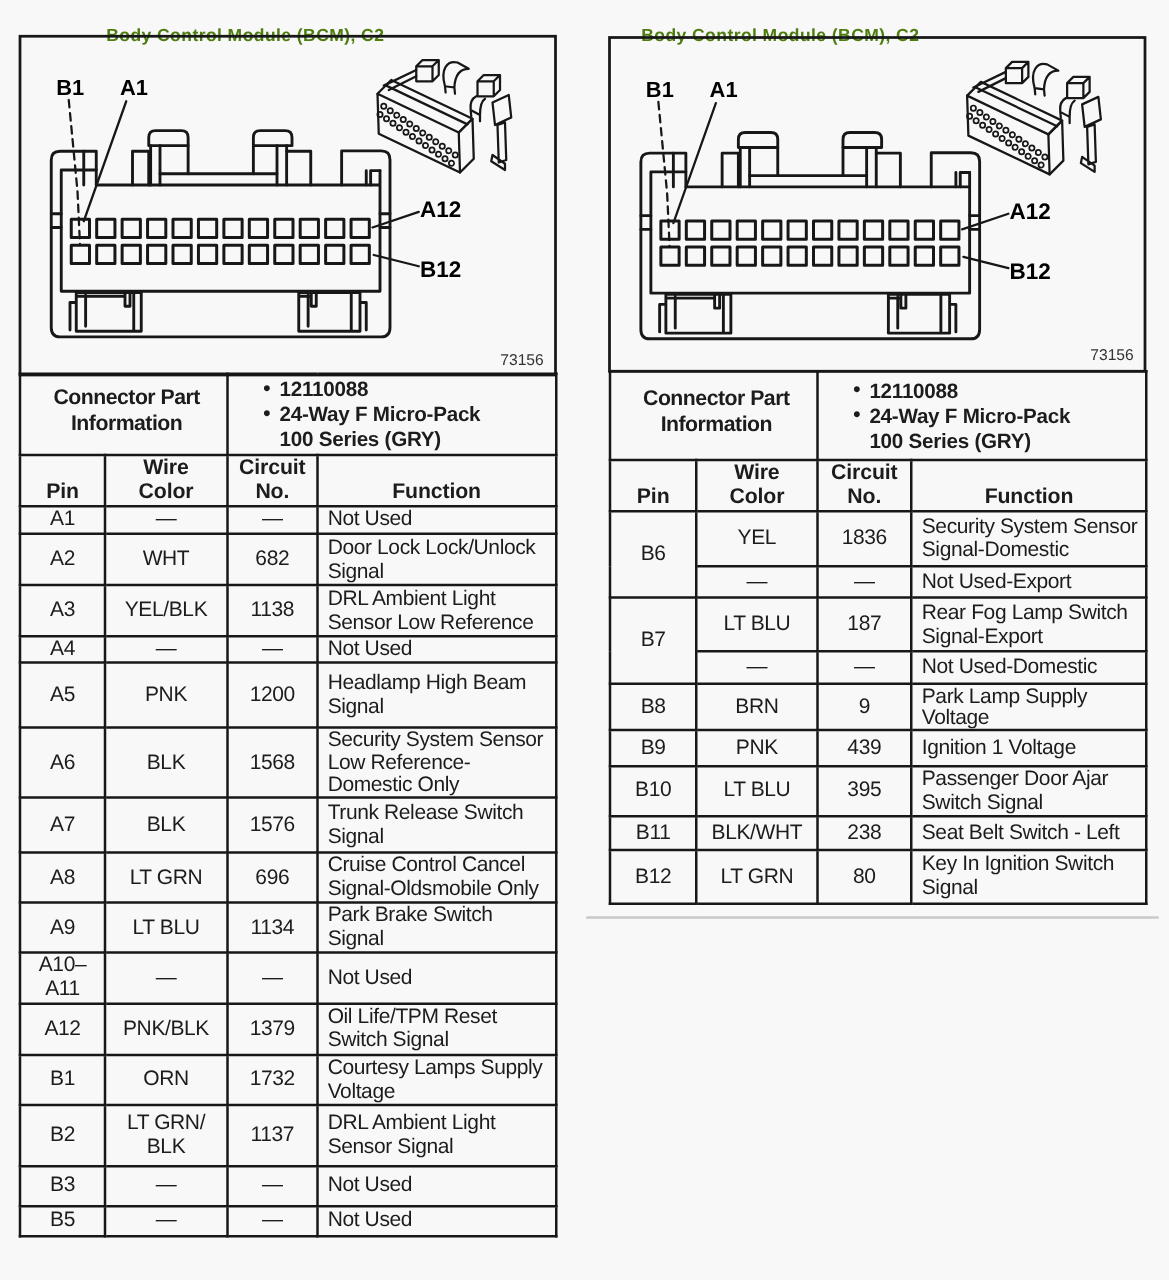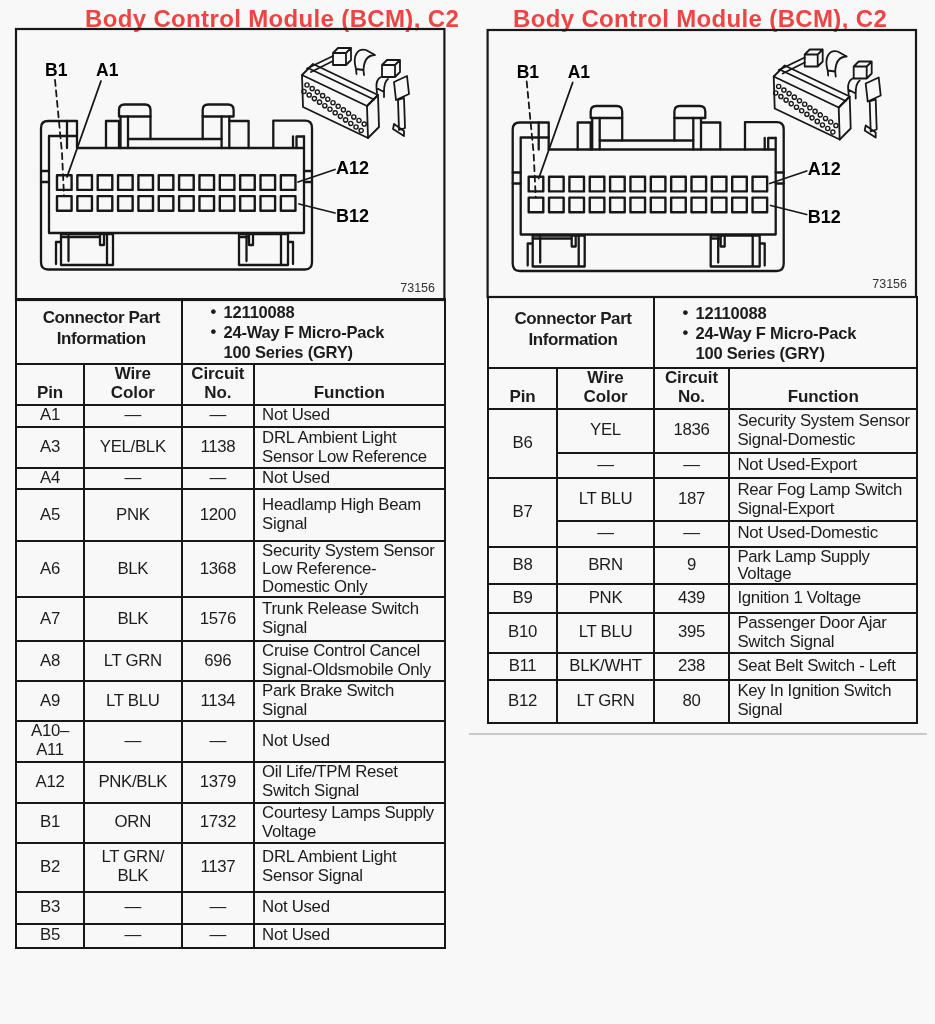--- a/index.html
+++ b/index.html
@@ -1,17 +1,17 @@
 <!DOCTYPE html>
 <html><head>
 <meta charset="utf-8">
 <style>
   html,body{margin:0;padding:0;}
   body{width:935px;height:1024px;background:#f8f8f8;font-family:"Liberation Sans",sans-serif;color:#1c1c1c;position:relative;overflow:hidden;}
-  .title{position:absolute;font-weight:bold;font-size:24px;letter-spacing:0.35px;white-space:nowrap;color:#ef4444;}
+  .title{position:absolute;font-weight:bold;font-size:14px;letter-spacing:0.35px;white-space:nowrap;color:#4d7c0f;margin-top:15px;}
   table{border-collapse:collapse;table-layout:fixed;position:absolute;}
   td{border:2px solid #171717;padding:0;font-size:16.8px;letter-spacing:-0.3px;line-height:18.9px;vertical-align:middle;text-align:center;overflow:hidden;white-space:nowrap;}
   td.fn{text-align:left;padding-left:7px;padding-right:2px;}
   td.hdr{font-weight:bold;font-size:17px;letter-spacing:-0.1px;vertical-align:bottom;padding-bottom:1px;}
   .info{font-weight:bold;font-size:17px;letter-spacing:-0.4px;line-height:21px;padding-bottom:7px;padding-left:5px;}
   td.bul{text-align:left;vertical-align:middle;font-weight:bold;font-size:16.5px;letter-spacing:-0.2px;line-height:19.7px;padding-top:3px;}
   .bw{position:relative;padding-left:41px;}
   .bw .b{position:absolute;left:28px;top:-1px;}
   svg{position:absolute;left:0;top:0;}
 </style>
@@ -43,41 +43,47 @@
         <td class="hdr">Circuit<br>No.</td>
         <td class="hdr">Function</td>
       </tr>
 <tr style="height:22.4px">
         <td>A1</td>
         <td>—</td>
         <td>—</td>
         <td class="fn">Not Used</td>
       </tr>
 <tr style="height:41.0px">
+        <td>A2</td>
+        <td>WHT</td>
+        <td>682</td>
+        <td class="fn">Door Lock Lock/Unlock<br>Signal</td>
+      </tr>
+<tr style="height:41.0px">
         <td>A3</td>
         <td>YEL/BLK</td>
         <td>1138</td>
         <td class="fn">DRL Ambient Light<br>Sensor Low Reference</td>
       </tr>
 <tr style="height:15px">
         <td>A4</td>
         <td>—</td>
         <td>—</td>
         <td class="fn">Not Used</td>
       </tr>
 <tr style="height:52px">
         <td>A5</td>
         <td>PNK</td>
         <td>1200</td>
         <td class="fn">Headlamp High Beam<br>Signal</td>
       </tr>
 <tr style="height:53.6px;line-height:18px">
         <td>A6</td>
         <td>BLK</td>
-        <td>1368</td>
+        <td>1568</td>
         <td class="fn" style="line-height:18px">Security System Sensor<br>Low Reference-<br>Domestic Only</td>
       </tr>
 <tr style="height:44.4px">
         <td>A7</td>
         <td>BLK</td>
         <td>1576</td>
         <td class="fn">Trunk Release Switch<br>Signal</td>
       </tr>
 <tr style="height:26px">
         <td>A8</td>

